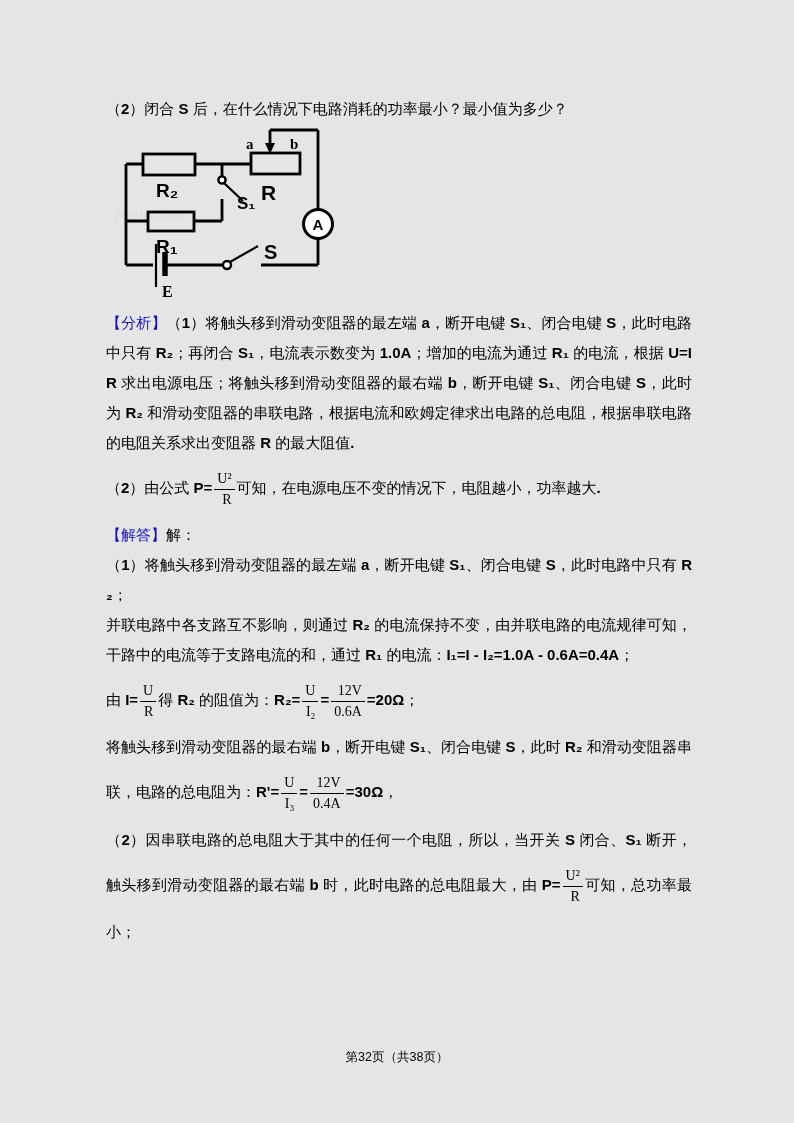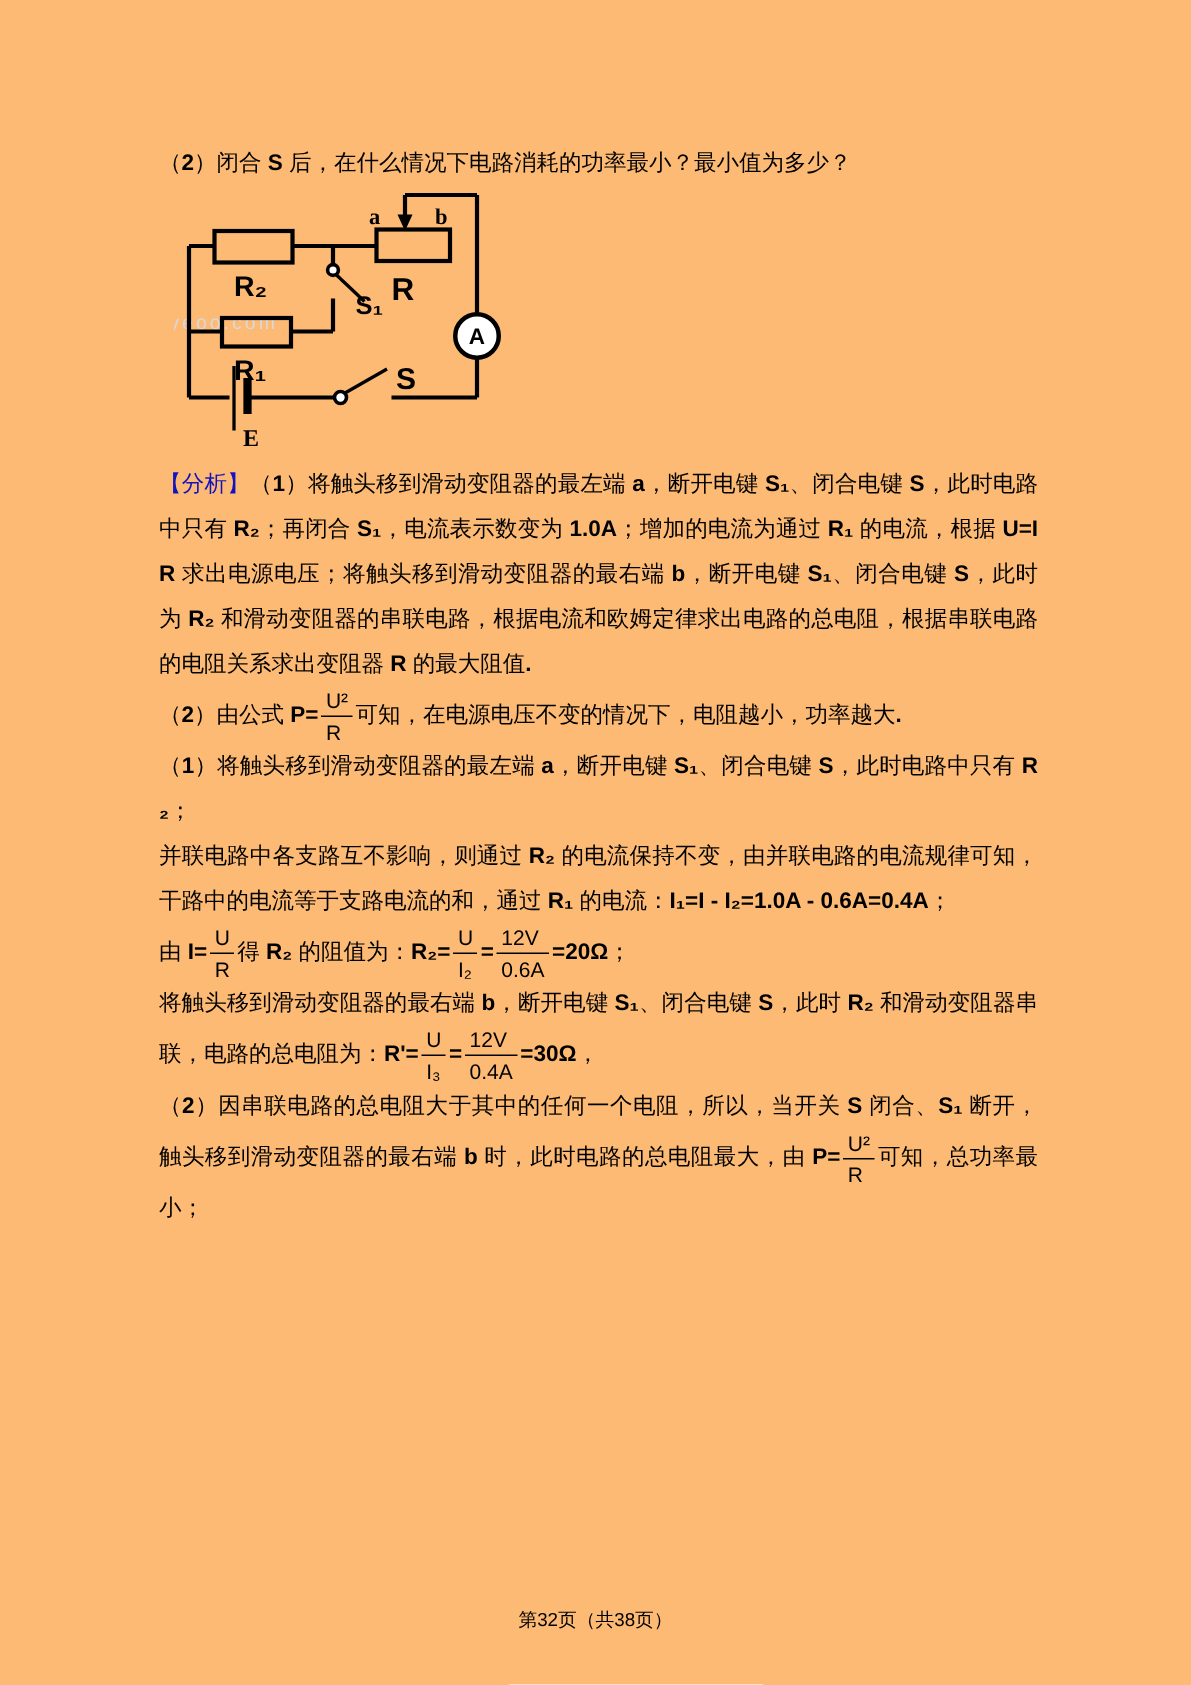--- a/index.html
+++ b/index.html
@@ -1,47 +1,47 @@
 <!DOCTYPE html>
 <html style="--accent: #1212c0;"><head>
 <meta charset="utf-8">
 <style>
   html,body{margin:0;padding:0;background:#fff;}
   .page{
-    position:relative;width:794px;height:1123px;background:#fdba74;overflow:hidden;
+    position:relative;width:794px;height:1123px;background:#e5e5e5;overflow:hidden;
     font-family:"Liberation Sans",sans-serif;font-size:15px;color:#000;
   }
   .content{padding:94px 102px 0 106px;}
   .para{
     line-height:30px;text-align:justify;text-justify:inter-character;
     word-break:break-all;margin:0;
   }
   .para b{font-weight:bold;}
   .blue{color:var(--accent,#1212c0);}
   .circuit-wrap{margin:4px 0 4px 10px;height:176px;}
   
   .frac{
-    display:inline-block;vertical-align:middle;text-align:left;
-    font-family:Liberation Sans, sans-serif;font-weight:normal;font-size:14px;
-    line-height:1.15;margin:0 2px;
+    display:inline-block;vertical-align:middle;text-align:right;
+    font-family:Liberation Serif, serif;font-weight:normal;font-size:14px;
+    line-height:1.15;margin:12px 2px;
   }
   .frac .num{display:block;border-bottom:1.6px solid #000;padding:1px 3px 2px;}
   .frac .den{display:block;padding:2px 3px 0;}
   
   svg .wire{stroke:#000;stroke-width:2.8;fill:none;}
   svg .thin{stroke:#000;stroke-width:2.2;fill:none;}
   svg .thick{stroke:#000;stroke-width:5.5;fill:none;}
   svg .box{stroke:#000;stroke-width:2.8;fill:none;}
   svg .node{stroke:#000;stroke-width:2.4;fill:#fff;}
   svg .meter{stroke:#000;stroke-width:3;fill:#fff;}
   svg .lbl{font-family:"Liberation Sans",sans-serif;font-weight:bold;fill:#000;}
   svg .ser{font-family:"Liberation Serif",serif;font-weight:bold;fill:#000;}
   svg .wm{font-family:"Liberation Sans",sans-serif;font-size:13px;fill:#d9d9d9;letter-spacing:2px;font-weight:normal;}
   .footer{
-    position:absolute;top:1072px;left:0;right:0;text-align:center;
+    position:absolute;top:1049px;left:0;right:0;text-align:center;
     font-size:12.5px;color:#000;
   }
 </style>
 </head>
 <body>
 
 <div class="page">
   <div class="content">
 
     <div class="para">（<b>2</b>）闭合<b> S </b>后，在什么情况下电路消耗的功率最小？最小值为多少？</div>
@@ -81,20 +81,21 @@
         <text class="lbl" x="148" y="131" font-size="20">S</text>
         <text class="ser" x="130" y="21" font-size="15">a</text>
         <text class="ser" x="174" y="21" font-size="15">b</text>
         <text class="ser" x="46" y="169" font-size="16">E</text>
       </svg>
     </div>
 
     <div>
         <div class="para"><span class="blue">【分析】</span>（<b>1</b>）将触头移到滑动变阻器的最左端<b> a</b>，断开电键<b> S₁</b>、闭合电键<b> S</b>，此时电路中只有<b> R₂</b>；再闭合<b> S₁</b>，电流表示数变为<b> 1.0A</b>；增加的电流为通过<b> R₁ </b>的电流，根据<b> U=IR </b>求出电源电压；将触头移到滑动变阻器的最右端<b> b</b>，断开电键<b> S₁</b>、闭合电键<b> S</b>，此时为<b> R₂ </b>和滑动变阻器的串联电路，根据电流和欧姆定律求出电路的总电阻，根据串联电路的电阻关系求出变阻器<b> R </b>的最大阻值<b>.</b></div>
         <div class="para">（<b>2</b>）由公式<b> P=</b><span class="frac"><span class="num">U²</span><span class="den">R</span></span>可知，在电源电压不变的情况下，电阻越小，功率越大<b>.</b></div>
+        <div class="para"><span class="blue">【解答】</span>解：</div>
         <div class="para">（<b>1</b>）将触头移到滑动变阻器的最左端<b> a</b>，断开电键<b> S₁</b>、闭合电键<b> S</b>，此时电路中只有<b> R₂</b>；</div>
         <div class="para">并联电路中各支路互不影响，则通过<b> R₂ </b>的电流保持不变，由并联电路的电流规律可知，干路中的电流等于支路电流的和，通过<b> R₁ </b>的电流：<b>I₁=I - I₂=1.0A - 0.6A=0.4A</b>；</div>
         <div class="para">由<b> I=</b><span class="frac"><span class="num">U</span><span class="den">R</span></span>得<b> R₂ </b>的阻值为：<b>R₂=</b><span class="frac"><span class="num">U</span><span class="den">I₂</span></span><b>=</b><span class="frac"><span class="num">12V</span><span class="den">0.6A</span></span><b>=20Ω</b>；</div>
         <div class="para">将触头移到滑动变阻器的最右端<b> b</b>，断开电键<b> S₁</b>、闭合电键<b> S</b>，此时<b> R₂ </b>和滑动变阻器串联，电路的总电阻为：<b>R'=</b><span class="frac"><span class="num">U</span><span class="den">I₃</span></span><b>=</b><span class="frac"><span class="num">12V</span><span class="den">0.4A</span></span><b>=30Ω</b>，</div>
         <div class="para">（<b>2</b>）因串联电路的总电阻大于其中的任何一个电阻，所以，当开关<b> S </b>闭合、<b>S₁ </b>断开，触头移到滑动变阻器的最右端<b> b </b>时，此时电路的总电阻最大，由<b> P=</b><span class="frac"><span class="num">U²</span><span class="den">R</span></span>可知，总功率最小；</div>
       </div>
   </div>
 
   <div class="footer">第32页（共38页）</div>
 </div>

